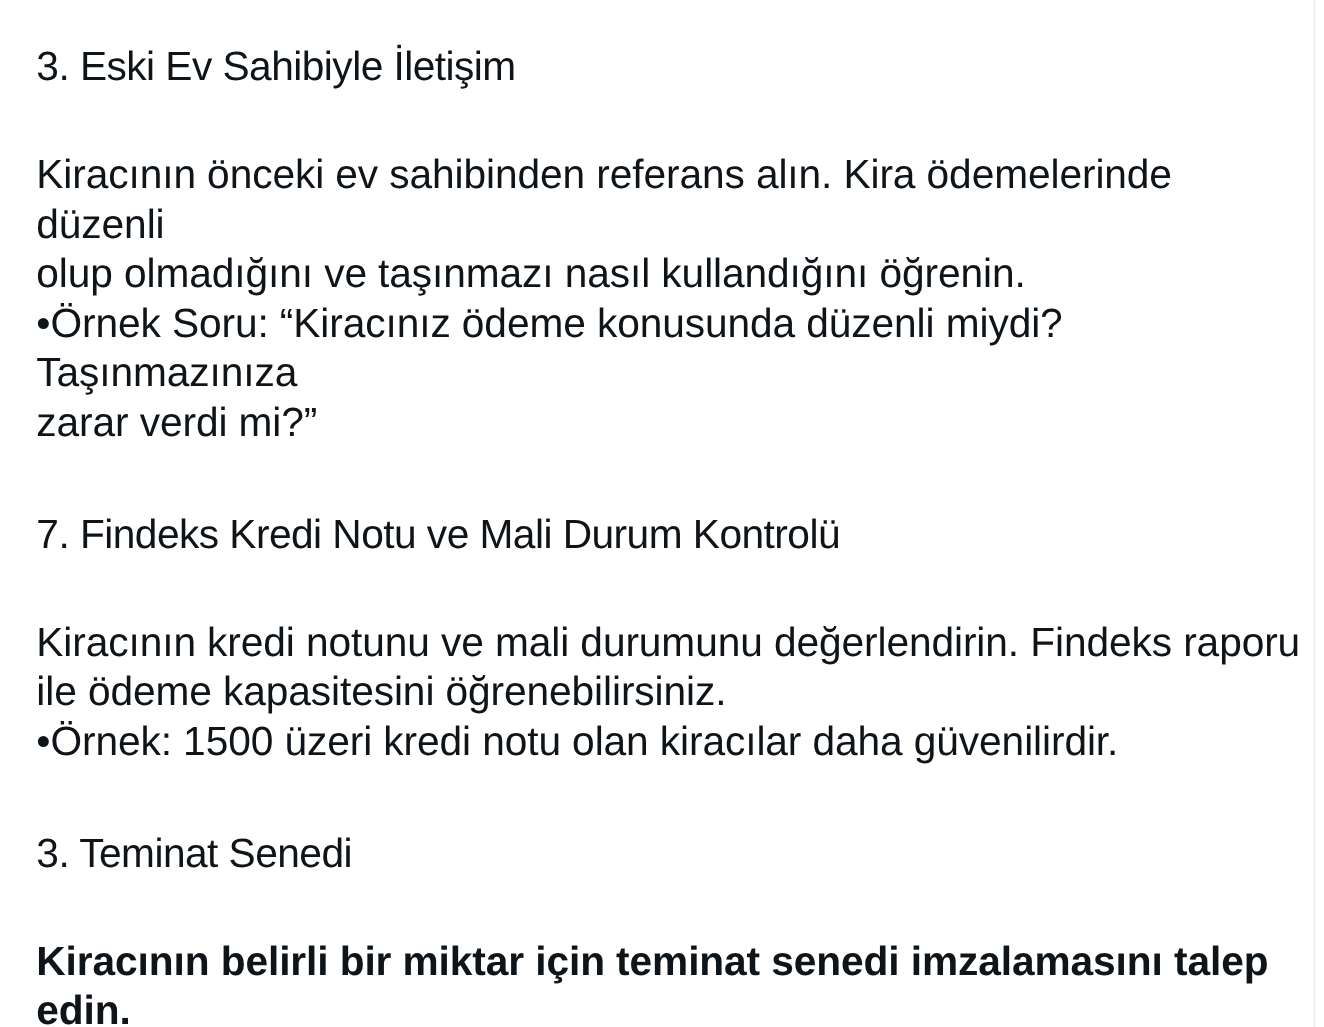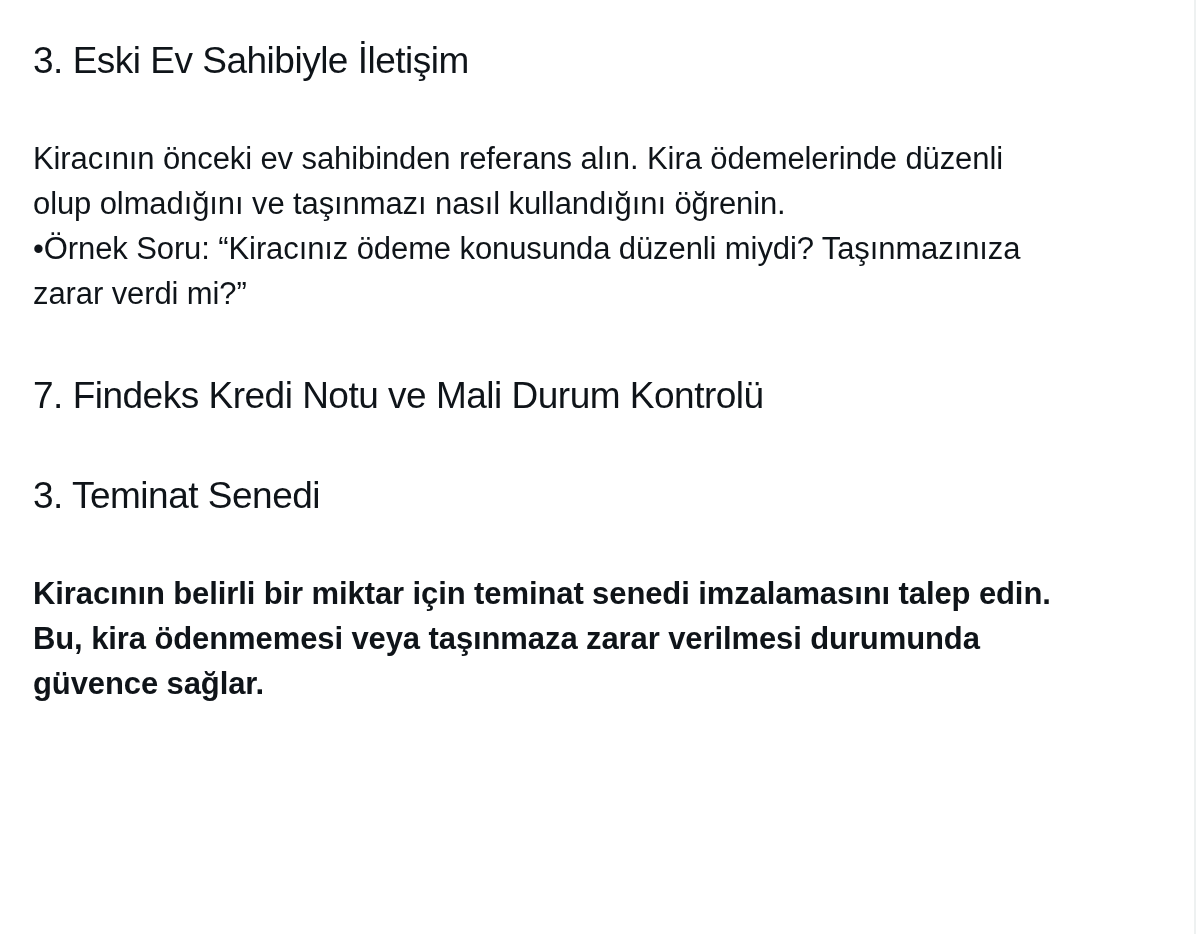--- a/index.html
+++ b/index.html
@@ -28,21 +28,21 @@
   }
   .section-heading {
     font-size: 37px;
     font-weight: 400;
     letter-spacing: -0.5px;
     line-height: 50px;
     margin: 0 0 50px 0;
     white-space: pre-line;
   }
   .section-body {
-    font-size: 31px;
+    font-size: 37px;
     font-weight: 400;
     letter-spacing: -0.1px;
     line-height: 45px;
     margin: 0 0 55px 0;
     white-space: pre-line;
   }
   .post-section:last-child .section-body { margin-bottom: 0; font-weight: bold; }
   .column-divider {
     position: absolute;
     top: 0;
@@ -60,20 +60,23 @@
   <section class="post-section">
     <p class="section-heading">3. Eski Ev Sahibiyle İletişim</p>
     <p class="section-body">Kiracının önceki ev sahibinden referans alın. Kira ödemelerinde düzenli
 olup olmadığını ve taşınmazı nasıl kullandığını öğrenin.
 •Örnek Soru: “Kiracınız ödeme konusunda düzenli miydi? Taşınmazınıza
 zarar verdi mi?”</p>
   </section>
 
   <section class="post-section">
     <p class="section-heading">7. Findeks Kredi Notu ve Mali Durum Kontrolü</p>
+    <p class="section-body">Kiracının kredi notunu ve mali durumunu değerlendirin. Findeks raporu
+ile ödeme kapasitesini öğrenebilirsiniz.
+•Örnek: 1500 üzeri kredi notu olan kiracılar daha güvenilirdir.</p>
   </section>
 
   <section class="post-section">
     <p class="section-heading">3. Teminat Senedi</p>
     <p class="section-body">Kiracının belirli bir miktar için teminat senedi imzalamasını talep edin.
 Bu, kira ödenmemesi veya taşınmaza zarar verilmesi durumunda
 güvence sağlar.</p>
   </section>
 
 </main>

